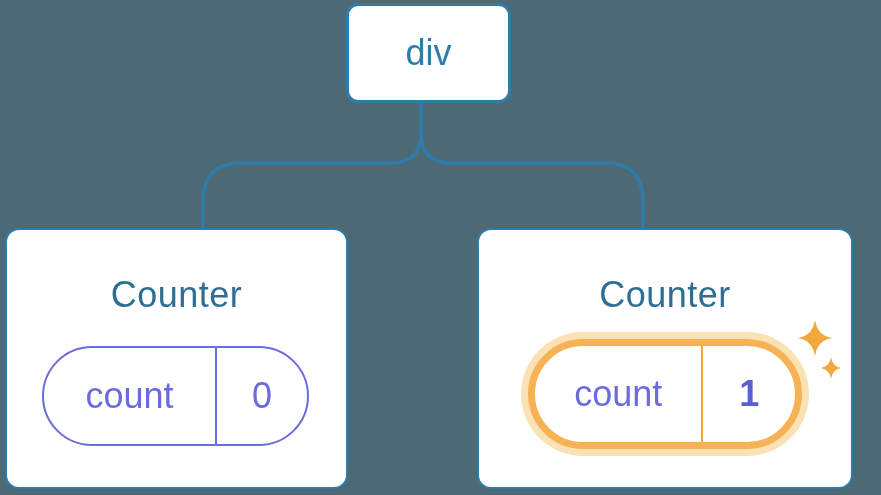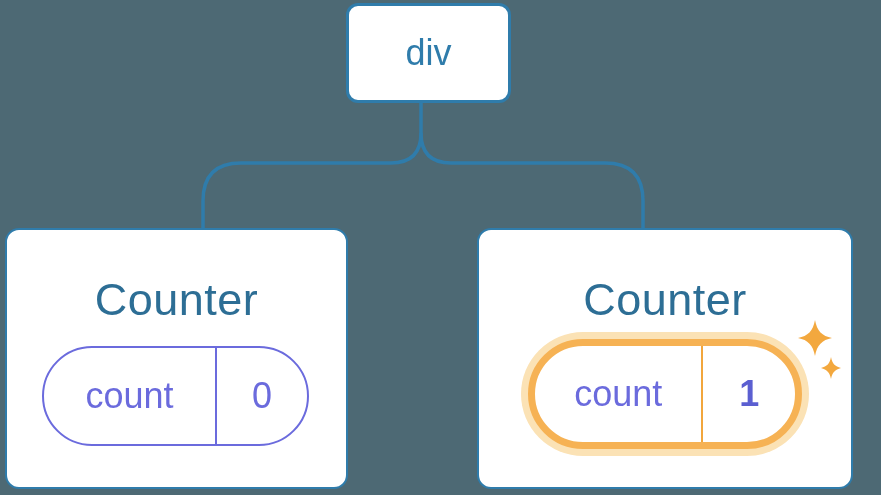--- a/index.html
+++ b/index.html
@@ -54,21 +54,21 @@
     background: #FFFFFF;
     border: 2.5px solid #2F7CAB;
     border-radius: 14px;
   }
   .card-left  { left: 5px;   width: 343px; }
   .card-right { left: 477px; width: 376px; }
 
   .card-title {
     margin-top: 44px;
     text-align: center;
-    font-size: 45px;
+    font-size: 36px;
     font-weight: 500;
     letter-spacing: 0.5px;
     color: #2D6E95;
   }
 
   
   .state-pill {
     position: absolute;
     left: 35px; top: 116px;
     width: 267px; height: 100px;

